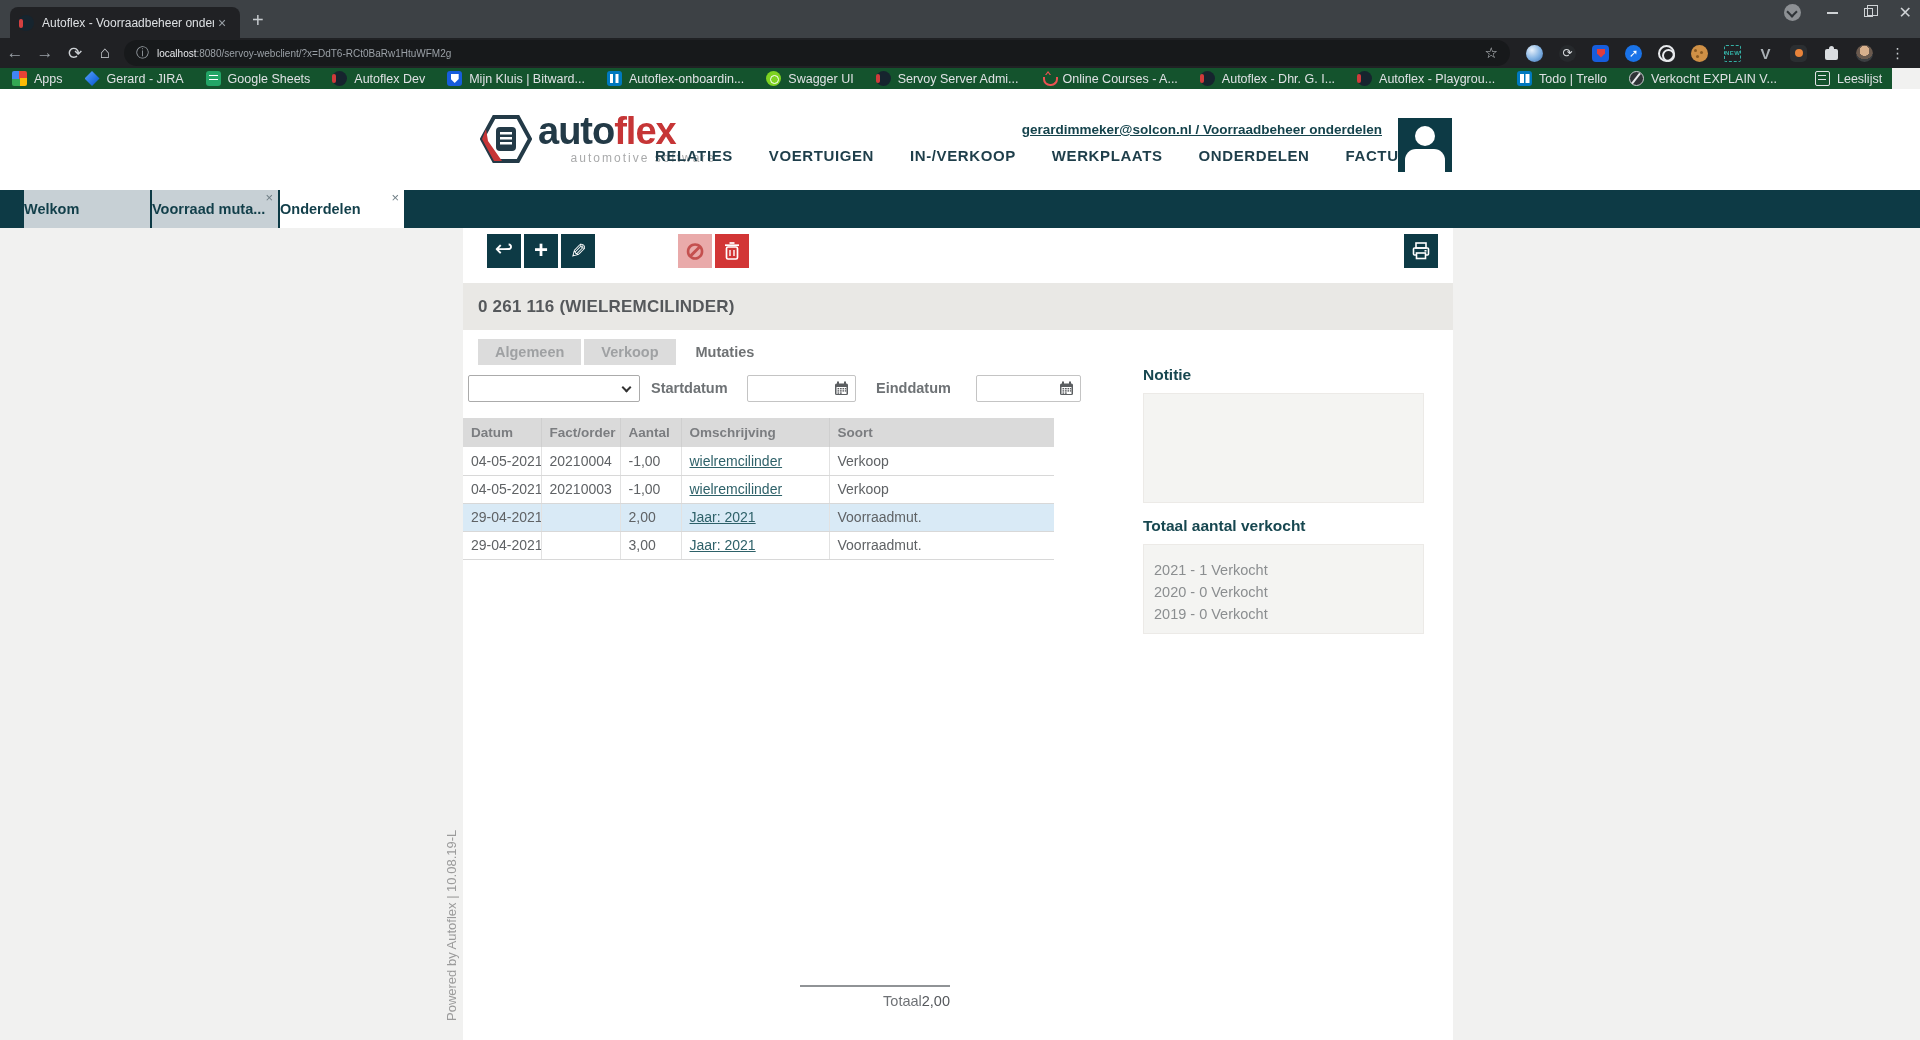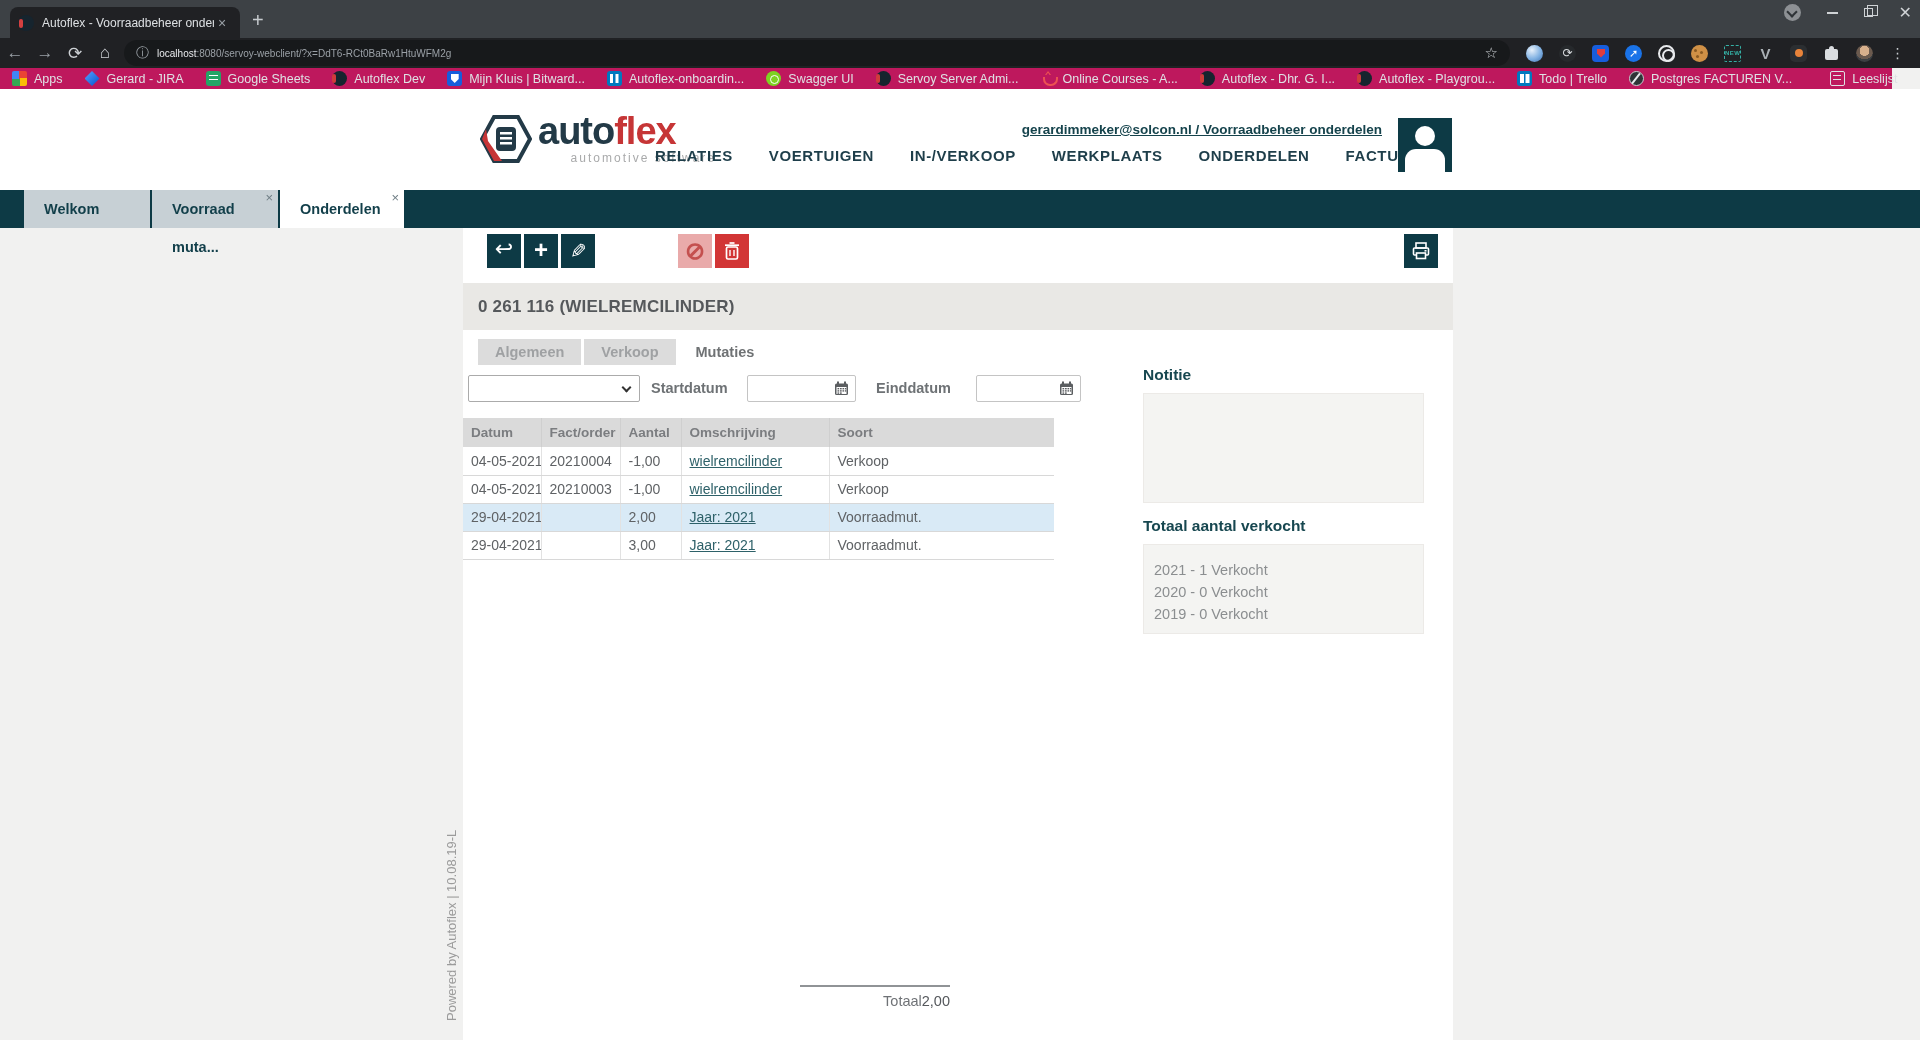--- a/index.html
+++ b/index.html
@@ -52,21 +52,21 @@
             text-align:center; line-height:15px; letter-spacing:0.5px; }
   .xi-v { color:#aab0b5; font-weight:bold; font-size:15px; text-align:center; line-height:17px; }
   .xi-orange { background:#2b2e31; border-radius:5px; }
   .xi-orange::after { content:""; position:absolute; left:4.5px; top:4.5px; width:8px; height:8px; border-radius:50%; background:#e8833a; }
   .xi-puzzle { background:transparent; }
   .xi-puzzle::before { content:""; position:absolute; left:2px; top:4px; width:13px; height:11px; border-radius:2px; background:#dadde0; }
   .xi-puzzle::after { content:""; position:absolute; left:6px; top:1px; width:5px; height:5px; border-radius:50%; background:#dadde0; }
   .xi-avatar { border-radius:50%; background:radial-gradient(circle at 50% 35%, #d8b08c 35%, #6b5a4e 36% 60%, #3c3f42 61%); }
   .xi-dots { color:#c7cbcf; font-size:14px; text-align:center; line-height:17px; }
 
-  .bookmarksbar { position:absolute; left:0; top:68px; width:1892px; height:21px; background:#be185d;
+  .bookmarksbar { position:absolute; left:0; top:68px; width:1892px; height:21px; background:#14532d;
                   display:flex; align-items:center; padding:0 12px; color:#dfe1e4; font-size:12.5px; }
   .bm { display:flex; align-items:center; margin-right:22px; white-space:nowrap; }
   .bi { width:15px; height:15px; border-radius:3px; display:inline-block; margin-right:7px; flex:none; position:relative; }
   .bi-apps { border-radius:2px; background:conic-gradient(#ea4335 0 25%, #fbbc05 0 50%, #34a853 0 75%, #4285f4 0); }
   .bi-jira { background:linear-gradient(135deg,#57a0ff,#0052cc); clip-path:polygon(50% 0,100% 50%,50% 100%,0 50%); }
   .bi-sheets { background:#23a566; }
   .bi-sheets::after { content:""; position:absolute; left:3px; top:4px; width:9px; height:7px;
                       background:repeating-linear-gradient(#fff 0 1.5px, transparent 1.5px 4px); }
   .bi-autoflex { border-radius:50%; background:#16242e; }
   .bi-autoflex::after { content:""; position:absolute; left:0px; top:3px; width:4px; height:9px; background:#cf3b3b; border-radius:2px; }
@@ -104,21 +104,21 @@
   .mainnav { position:absolute; left:655px; top:58px; display:flex; gap:36px; }
   .mainnav span { color:#1e3e4a; font-weight:bold; font-size:15px; letter-spacing:0.6px; cursor:pointer; }
   .userlink { position:absolute; right:538px; top:33px; color:#15434c; font-weight:bold; font-size:13.5px;
               text-decoration:underline; cursor:pointer; }
   .hdr-avatar { position:absolute; right:468px; top:29px; width:54px; height:54px; background:#0d3a45; position:absolute; }
   .hdr-avatar::before { content:""; position:absolute; left:17px; top:8px; width:20px; height:20px; border-radius:50%; background:#fff; }
   .hdr-avatar::after { content:""; position:absolute; left:7px; top:31px; width:40px; height:23px; border-radius:11px 11px 0 0; background:#fff; }
 
   .tabstrip { position:absolute; left:0; top:101px; width:1920px; height:38px; background:#0d3a45; }
   .wtab { position:absolute; top:0; height:38px; background:#c7d0d5; color:#123f4a; font-weight:bold; font-size:14.5px;
-          line-height:38px; padding-left:20px; cursor:pointer; }
+          line-height:38px; cursor:pointer; }
   .wtab.active { background:#fff; }
   .wtab .tclose { position:absolute; right:5px; top:3px; line-height:10px; font-size:13px; font-weight:normal; color:#6e7d84; }
 
   .content { position:absolute; left:463px; top:139px; width:990px; height:812px; background:#fff; }
 
   .btnrow { position:absolute; left:0; top:6px; width:990px; height:36px; }
   .abtn { position:absolute; top:0; width:34px; height:34px; border:none; cursor:pointer; display:flex;
           align-items:center; justify-content:center; }
   .abtn.teal { background:#0d3a45; color:#fff; }
   .abtn.pink { background:#e9aaaa; color:#c4504f; }
@@ -264,21 +264,21 @@
   <span class="bm">
       <i class="bi bi-autoflex"></i>
       <span>Autoflex - Playgrou...</span>
     </span>
   <span class="bm">
       <i class="bi bi-trello short"></i>
       <span>Todo | Trello</span>
     </span>
   <span class="bm">
       <i class="bi bi-globe"></i>
-      <span>Postgres FACTUREN V...</span>
+      <span>Verkocht EXPLAIN V...</span>
     </span>
   <span class="bm-spacer"></span>
   <span class="bm-div"></span>
   <span class="bm" style="margin-right:10px">
       <i class="bi bi-readlist"></i>
       <span>Leeslijst</span>
     </span>
 </div>
 
 <div class="page">

